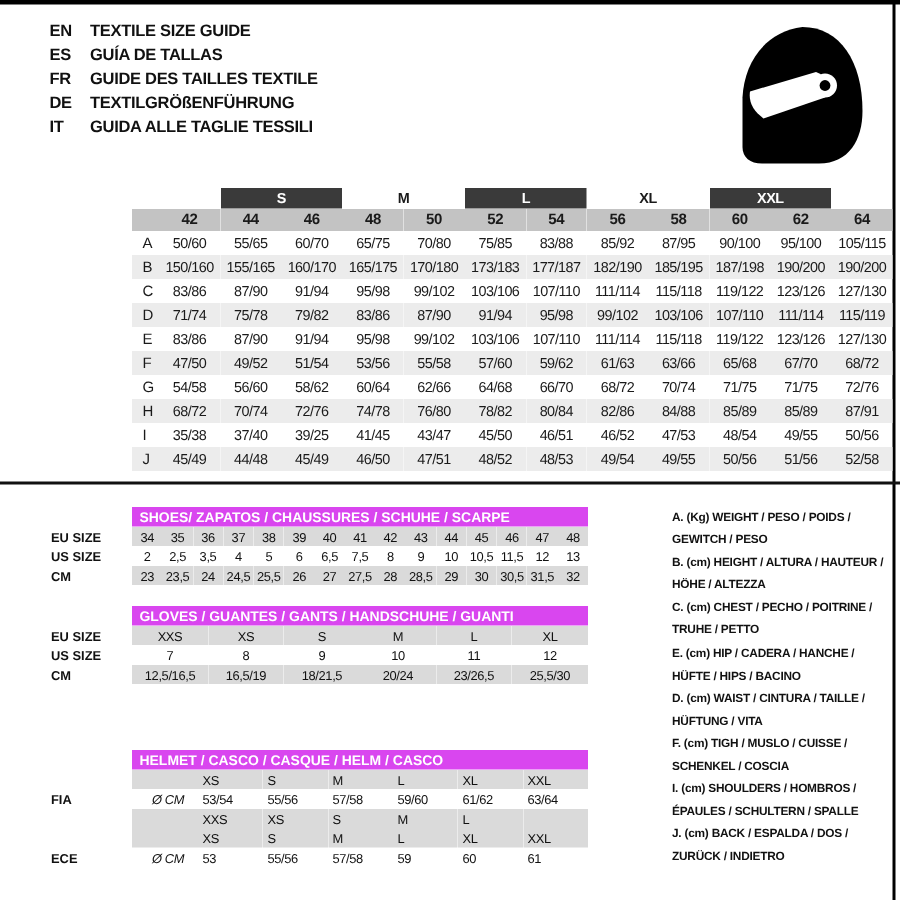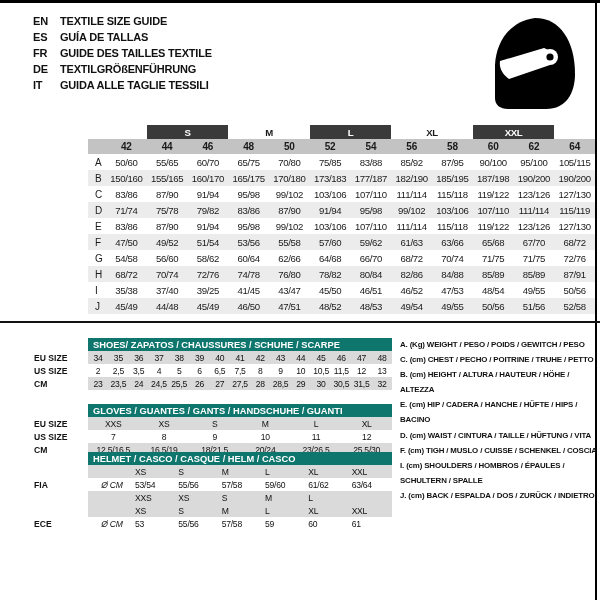--- a/index.html
+++ b/index.html
@@ -37,32 +37,32 @@
 
   
   .strip-wrap{position:absolute;left:30px;}
   .strip{width:362px;}
   .strip td{
     padding:0;height:13px;font-size:8.6px;text-align:center;
     white-space:nowrap;overflow:hidden;letter-spacing:-0.25px;color:#111;
   }
   .strip td.lbl{text-align:left;font-weight:bold;padding-left:4px;font-size:8.6px;letter-spacing:0;}
   .strip td.bar{
-    background:#0f766e;color:#fff;font-weight:bold;text-align:left;
+    background:#d946ef;color:#fff;font-weight:bold;text-align:left;
     padding-left:5px;font-size:9.3px;letter-spacing:0;
   }
   .strip td.shade{background:#dadada;}
   .strip td.unit{text-align:center;padding-left:4px;font-style:italic;}
   .strip td.hv{text-align:left;padding-left:3px;}
 
   
   .legend{position:absolute;left:400px;top:337px;width:197px;}
   .legend-item{
     font-size:7.9px;font-weight:bold;line-height:15.1px;
-    letter-spacing:-0.15px;color:#111;
+    letter-spacing:-0.15px;color:#111;margin-left:48px;
   }
 </style>
 </head>
 <body>
 
 <div class="topbar"></div>
 <div class="rightbar"></div>
 
 <div class="langs">
     <div class="lang-row"><span class="lang-code">EN</span><span class="lang-text">TEXTILE SIZE GUIDE</span></div>
@@ -400,21 +400,21 @@
           <td class=" shade">16,5/19</td>
           <td class=" shade">18/21,5</td>
           <td class=" shade">20/24</td>
           <td class=" shade">23/26,5</td>
           <td class=" shade">25,5/30</td>
         </tr>
       </tbody>
     </table>
 </div>
 
-<div class="strip-wrap" style="top:452px;">
+<div class="strip-wrap" style="top:500px;">
   <table class="strip">
       <colgroup>
         <col style="width: 58px;">
         <col style="width: 44px;">
         <col style="width: 43.33px;">
         <col style="width: 43.33px;">
         <col style="width: 43.33px;">
         <col style="width: 43.33px;">
         <col style="width: 43.33px;">
         <col style="width: 43.33px;">
@@ -473,22 +473,22 @@
           <td class="hv">59</td>
           <td class="hv">60</td>
           <td class="hv">61</td>
         </tr>
       </tbody>
     </table>
 </div>
 
 <div class="legend">
     <div class="legend-item">A. (Kg) WEIGHT / PESO / POIDS / GEWITCH / PESO</div>
+    <div class="legend-item">B. (cm) HEIGHT / ALTURA / HAUTEUR / HÖHE / ALTEZZA</div>
     <div class="legend-item">C. (cm) CHEST / PECHO / POITRINE / TRUHE / PETTO</div>
-    <div class="legend-item">B. (cm) HEIGHT / ALTURA / HAUTEUR / HÖHE / ALTEZZA</div>
     <div class="legend-item">E. (cm) HIP / CADERA / HANCHE / HÜFTE / HIPS / BACINO</div>
     <div class="legend-item">D. (cm) WAIST / CINTURA / TAILLE / HÜFTUNG / VITA</div>
     <div class="legend-item">F. (cm) TIGH / MUSLO / CUISSE / SCHENKEL / COSCIA</div>
     <div class="legend-item">I. (cm) SHOULDERS / HOMBROS / ÉPAULES / SCHULTERN / SPALLE</div>
     <div class="legend-item">J. (cm) BACK / ESPALDA / DOS / ZURÜCK / INDIETRO</div>
   </div>
 
 <div class="divider"></div>
 
 </body></html>

